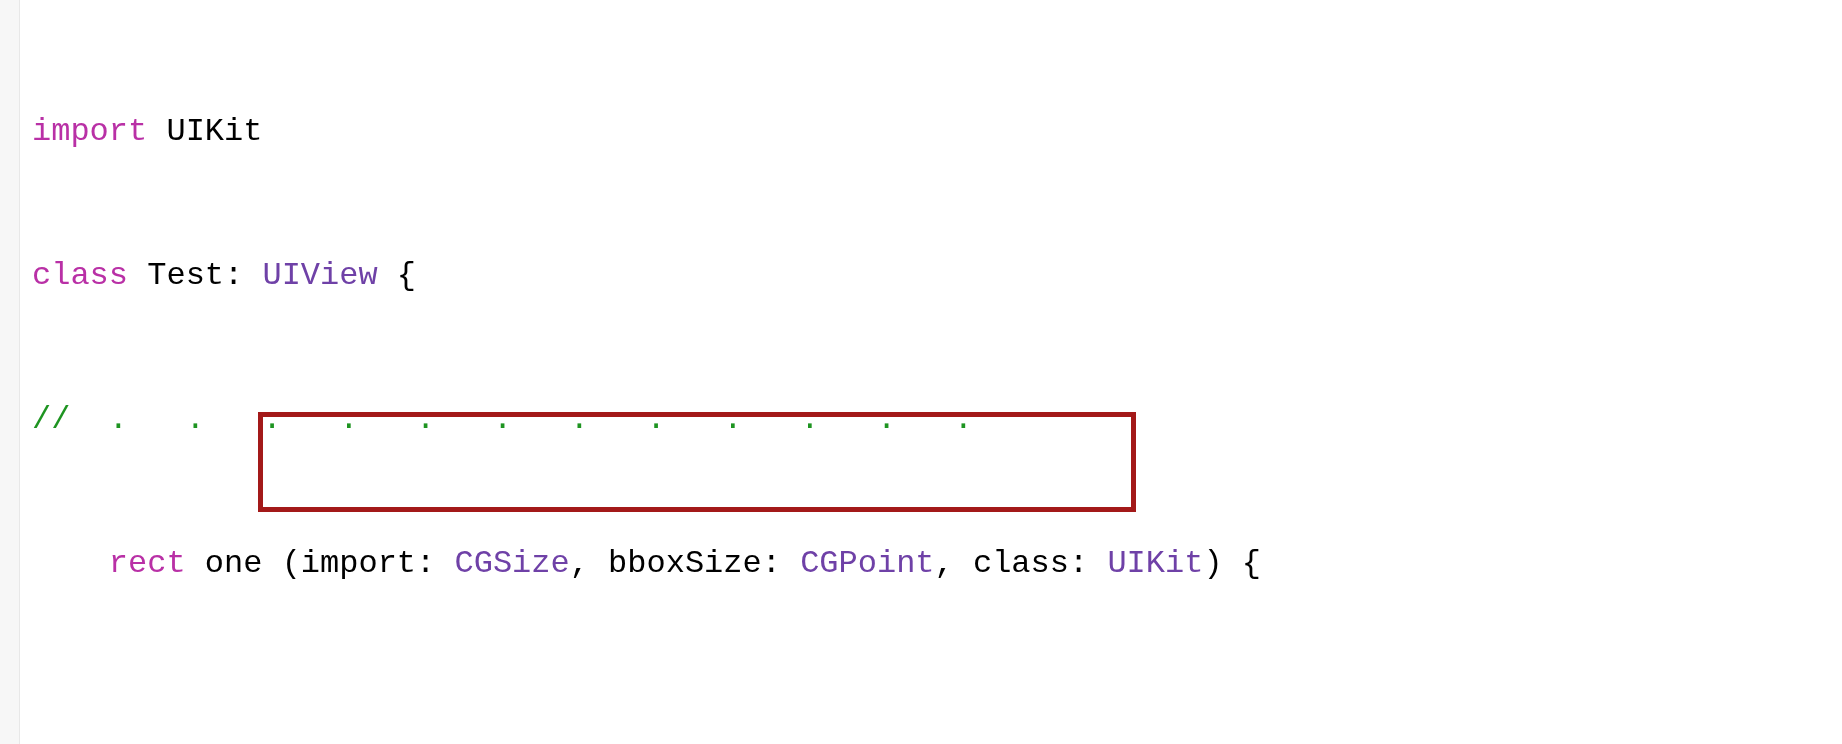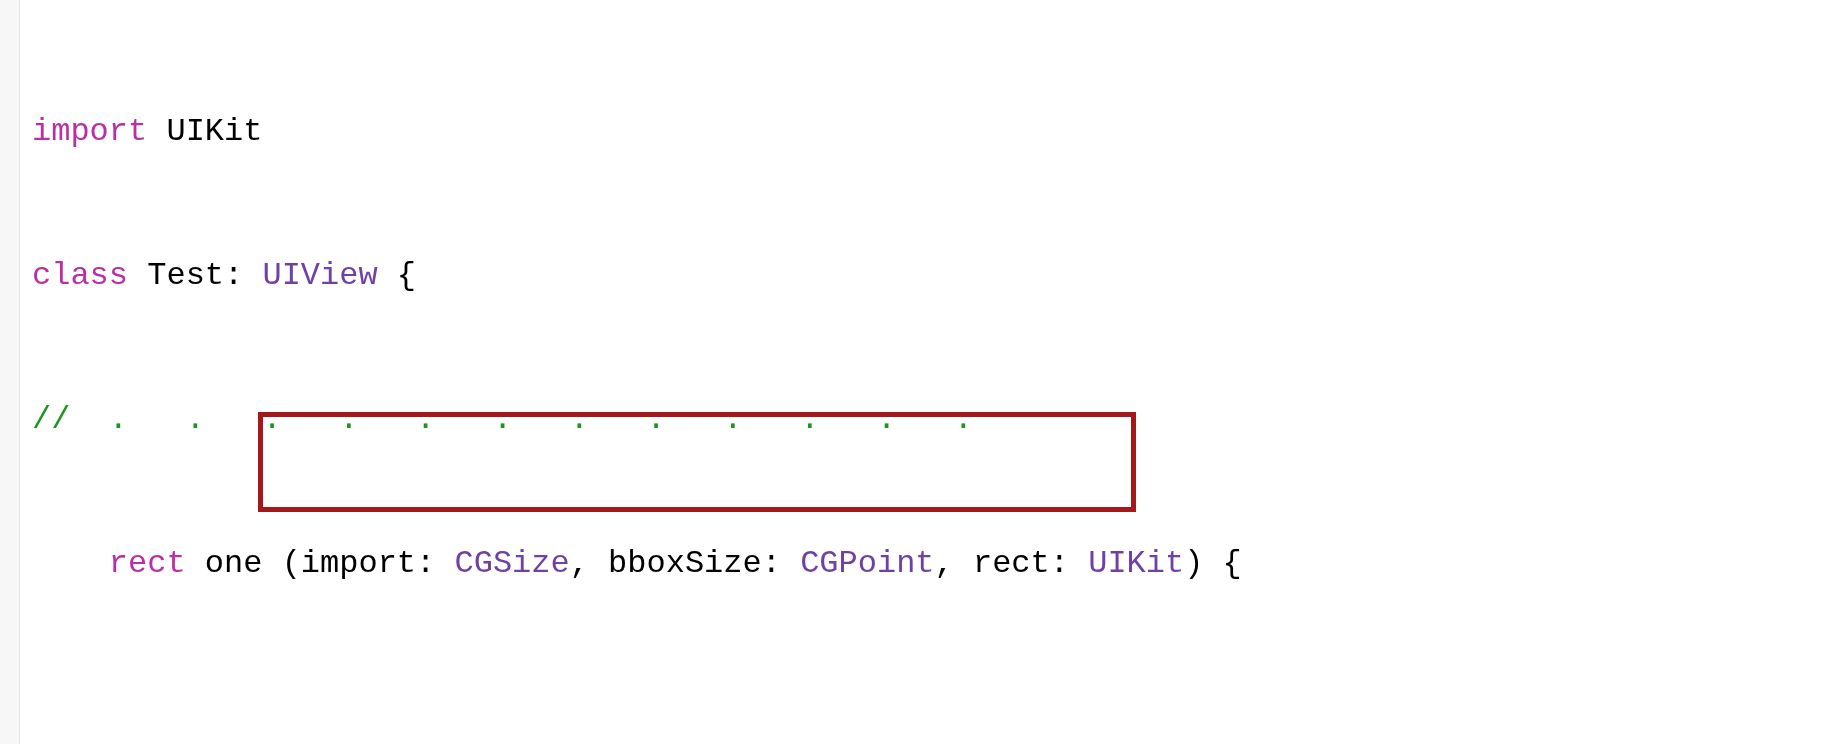--- a/index.html
+++ b/index.html
@@ -46,21 +46,21 @@
   </style>
 </head>
 <body>
 
 <div class="gutter"></div>
 
 <div class="code-area">
   <span class="line"><span class="kw">import</span><span class="plain"> </span><span class="plain">UIKit</span></span>
   <span class="line"><span class="kw">class</span><span class="plain"> </span><span class="plain">Test</span><span class="plain">:</span><span class="plain"> </span><span class="type">UIView</span><span class="plain"> {</span></span>
   <span class="line"><span class="comment">//  .   .   .   .   .   .   .   .   .   .   .   .</span></span>
-  <span class="line"><span class="plain">    </span><span class="kw">rect</span><span class="plain"> one (import: </span><span class="type">CGSize</span><span class="plain">, bboxSize: </span><span class="type">CGPoint</span><span class="plain">, rect: </span><span class="type">UIKit</span><span class="plain">) {</span></span>
+  <span class="line"><span class="plain">    </span><span class="kw">rect</span><span class="plain"> one (import: </span><span class="type">CGSize</span><span class="plain">, bboxSize: </span><span class="type">CGPoint</span><span class="plain">, class: </span><span class="type">UIKit</span><span class="plain">) {</span></span>
   <span class="line"><span class="plain"> </span></span>
   
   
   
   
   
   
   
   
 </div>

